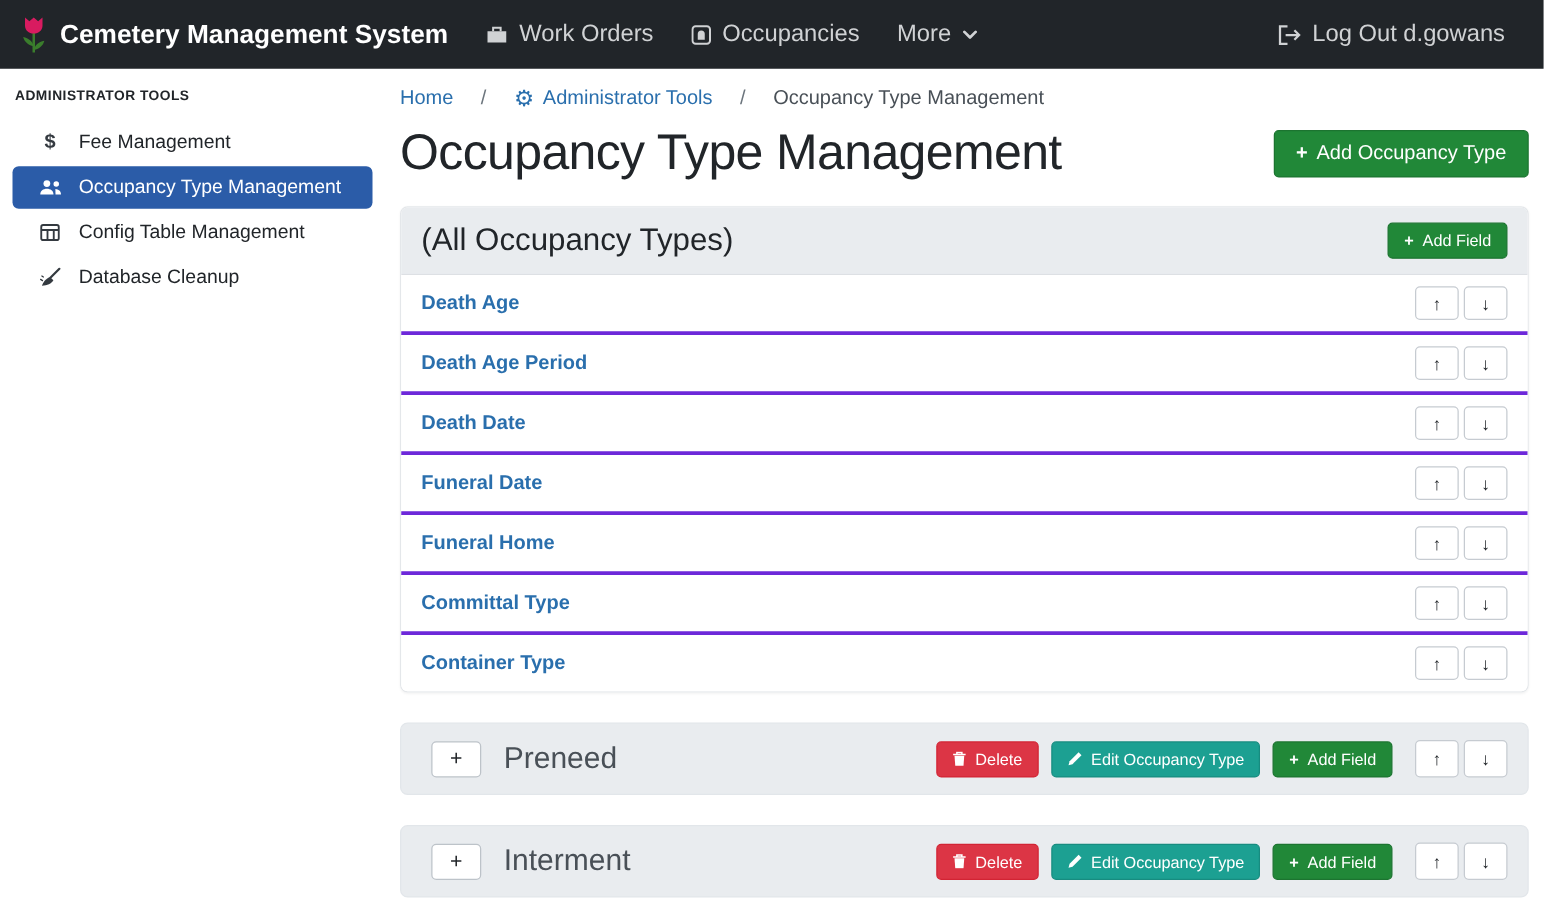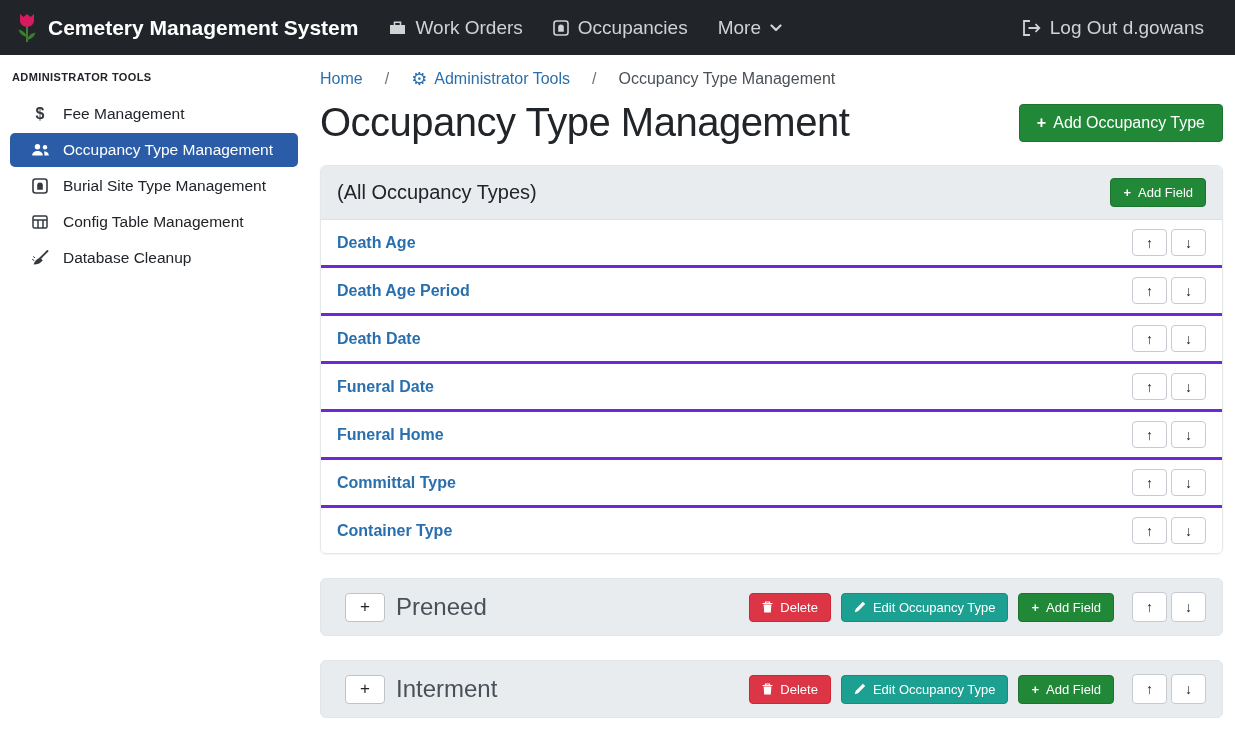--- a/index.html
+++ b/index.html
@@ -68,21 +68,21 @@
   .btn-red   { background: #dc3545; border-color: #d22434; justify-content: center; }
   .btn-teal  { background: #1ca092; border-color: #178c80; }
 
   
   .card { margin-top: 20px; border: 1px solid #e4e7ea; border-radius: 6px; box-shadow: 0 1px 2px rgba(0,0,0,.05); }
   .card-header {
     display: flex; justify-content: space-between; align-items: center;
     background: #e9ecef; padding: 12px 16px; border-bottom: 1px solid #dde0e4;
     border-radius: 5px 5px 0 0;
   }
-  .card-title { font-size: 20px; color: #212529; }
+  .card-title { font-size: 25px; color: #212529; }
   .field-row {
     display: flex; justify-content: space-between; align-items: center;
     padding: 9px 16px; border-bottom: 3px solid #6d28d9; background: #fff;
   }
   .field-row:last-child { border-bottom: none; border-radius: 0 0 5px 5px; }
   .field-link { color: #2a6fad; font-weight: 700; font-size: 16px; }
 
   .arrow-group { display: flex; gap: 4px; }
   .arrow-btn {
     width: 35px; height: 27px; background: #fff; border: 1px solid #c6cbd1;
@@ -93,21 +93,21 @@
   
   .type-bar {
     margin-top: 24px; background: #e9ecef; border: 1px solid #e2e6ea;
     border-radius: 6px; padding: 13px 16px; display: flex; align-items: center;
   }
   .expand-btn {
     width: 40px; height: 29px; background: #fff; border: 1px solid #bdc3c9;
     border-radius: 4px; font-size: 17px; color: #212529;
     display: inline-flex; align-items: center; justify-content: center; margin-left: 8px;
   }
-  .type-title { font-size: 24px; color: #495057; font-weight: 500; margin-left: 11px; }
+  .type-title { font-size: 24px; color: #495057; font-weight: 500; margin-left: 18px; }
   .type-actions { margin-left: auto; display: flex; align-items: center; gap: 10px; }
   .type-actions .arrow-group { margin-left: 8px; }
   .type-actions .arrow-btn { height: 30px; }
 </style>
 </head>
 <body>
 
 <nav class="navbar">
   <div class="brand">
     <svg width="22" height="30" viewBox="0 0 22 30">
@@ -166,29 +166,20 @@
         <svg width="19" height="14" viewBox="0 0 19 14">
           <circle cx="6.5" cy="3.8" r="2.7" fill="currentColor"></circle>
           <path d="M1.2 12.5c0-2.8 2.4-4.5 5.3-4.5s5.3 1.7 5.3 4.5z" fill="currentColor"></path>
           <circle cx="14" cy="4.2" r="2.2" fill="currentColor"></circle>
           <path d="M13.3 8.2c2.5.2 4.5 1.7 4.5 4.3h-4.4z" fill="currentColor"></path>
         </svg>
       </span>
       <span>Occupancy Type Management</span>
     </div>
 
-    <div class="side-item">
-      <span class="side-icon">
-        <svg width="16" height="16" viewBox="0 0 16 16">
-          <rect x="1" y="1" width="14" height="14" rx="2.5" fill="none" stroke="currentColor" stroke-width="1.6"></rect>
-          <path d="M5.2 11.8V7.2a2.8 2.8 0 015.6 0v4.6z" fill="currentColor"></path>
-        </svg>
-      </span>
-      <span>Burial Site Type Management</span>
-    </div>
 
     <div class="side-item">
       <span class="side-icon">
         <svg width="16" height="14" viewBox="0 0 16 14">
           <rect x="1" y="1" width="14" height="12" rx="1.5" fill="none" stroke="currentColor" stroke-width="1.5"></rect>
           <path d="M1 5h14M6 5v8M11 5v8" stroke="currentColor" stroke-width="1.5" fill="none"></path>
         </svg>
       </span>
       <span>Config Table Management</span>
     </div>

